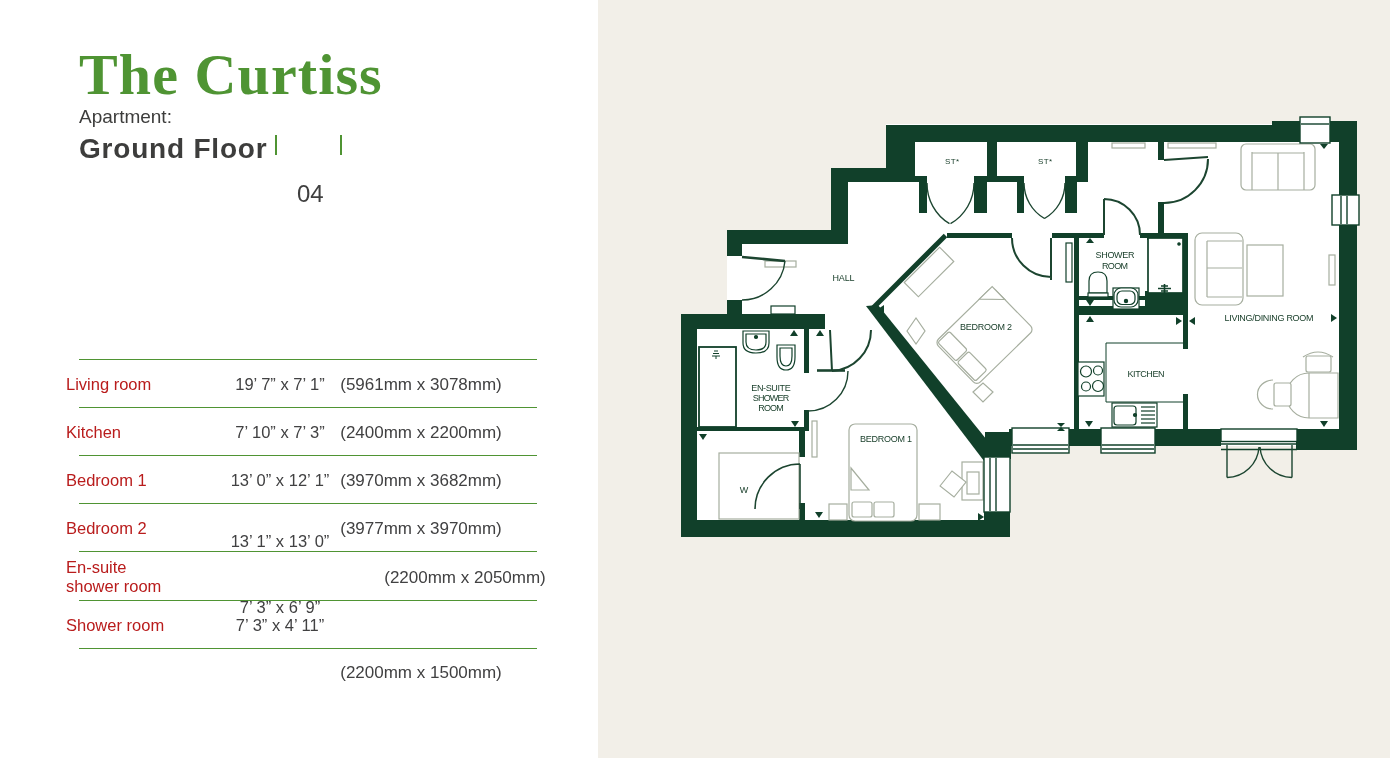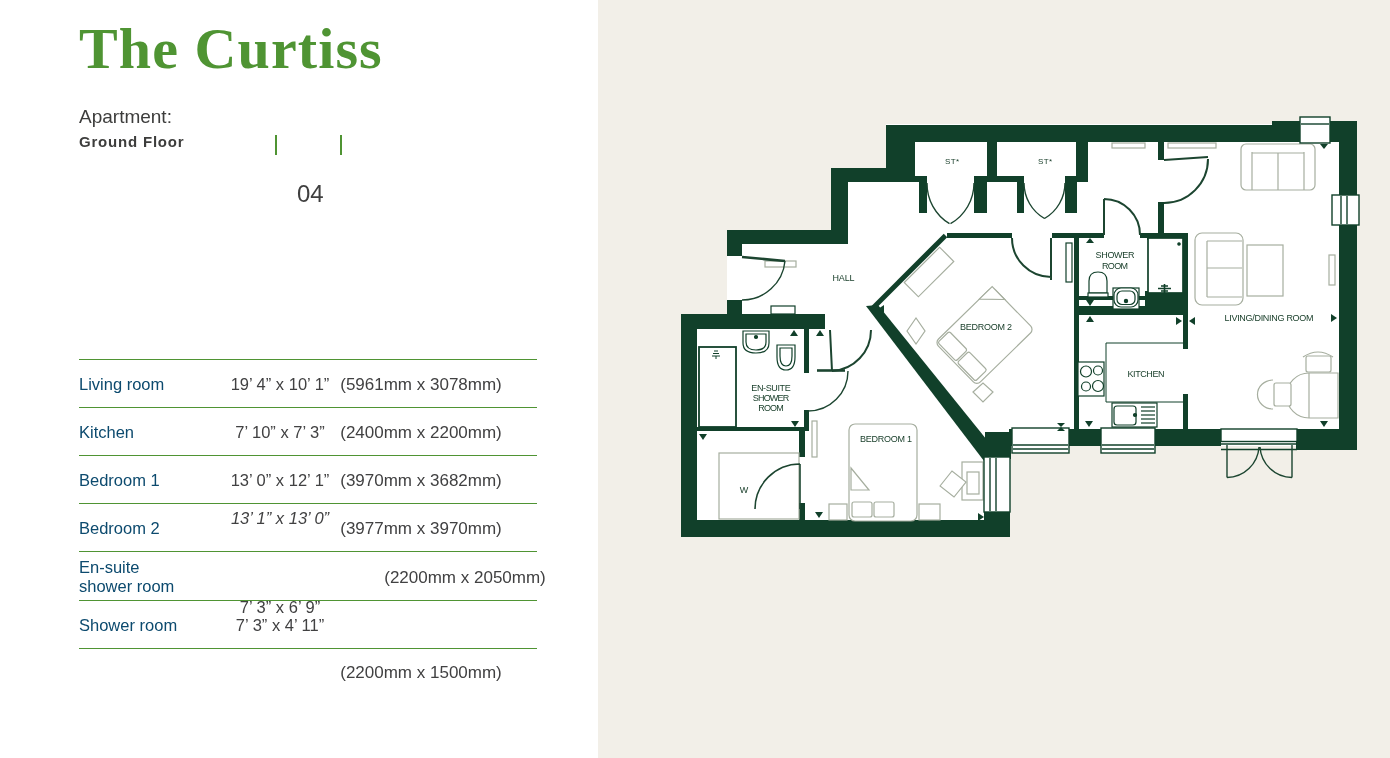--- a/index.html
+++ b/index.html
@@ -1,24 +1,24 @@
 <!DOCTYPE html>
 <html><head>
 <meta charset="utf-8">
 <style>
 html,body{margin:0;padding:0;}
 body{width:1390px;height:758px;position:relative;background:#ffffff;font-family:"Liberation Sans",sans-serif;overflow:hidden;}
 .abs{position:absolute;}
-#title{left:79px;top:20px;color:#4f9433;font-family:"Liberation Serif",serif;font-weight:bold;font-size:58px;line-height:1;letter-spacing:1.1px;}
+#title{left:79px;top:46px;color:#4f9433;font-family:"Liberation Serif",serif;font-weight:bold;font-size:58px;line-height:1;letter-spacing:1.1px;}
 #apt{left:79px;top:106px;font-size:19px;color:#3d3d3c;}
-#gf{left:79px;top:133px;font-size:15px;letter-spacing:0.8px;font-weight:bold;color:#3d3d3c;}
+#gf{left:79px;top:133px;font-size:28px;letter-spacing:0.8px;font-weight:bold;color:#3d3d3c;}
 .bar{width:2px;height:20px;background:#4f9433;top:135px;}
 #num04{left:297px;top:132px;font-size:24px;color:#3f3f3f;margin-top:48px;}
 .tline{left:79px;width:458px;height:1.3px;background:#4f9433;}
-.c1{left:79px;font-size:16.5px;color:#0c4a6e;line-height:19px;}
+.c1{left:66px;font-size:16.5px;color:#b91c1c;line-height:19px;}
 .c2{left:195px;width:170px;text-align:center;font-size:16.5px;color:#414142;}
 .c3{left:307px;width:228px;text-align:center;font-size:17px;color:#414142;}
 </style>
 </head>
 <body>
 <div class="abs" id="title">The Curtiss</div>
 <div class="abs" id="apt">Apartment:</div>
 <div class="abs" id="gf">Ground Floor</div>
 <div class="abs bar" style="left:275px;"></div>
 <div class="abs" id="num04">04</div>
@@ -26,33 +26,33 @@
 
 <div class="abs tline" style="top:359px;"></div>
 <div class="abs tline" style="top:407px;"></div>
 <div class="abs tline" style="top:455px;"></div>
 <div class="abs tline" style="top:503px;"></div>
 <div class="abs tline" style="top:551px;"></div>
 <div class="abs tline" style="top:600px;"></div>
 <div class="abs tline" style="top:648px;"></div>
 
 <div class="abs c1" style="top:375px;">Living room</div>
-<div class="abs c2" style="top:375px;">19’ 4” x 10’ 1”</div>
+<div class="abs c2" style="top:375px;">19’ 7” x 7’ 1”</div>
 <div class="abs c3" style="top:375px;">(5961mm x 3078mm)</div>
 
 <div class="abs c1" style="top:423px;">Kitchen</div>
 <div class="abs c2" style="top:423px;">7’ 10” x 7’ 3”</div>
 <div class="abs c3" style="top:423px;">(2400mm x 2200mm)</div>
 
 <div class="abs c1" style="top:471px;">Bedroom 1</div>
 <div class="abs c2" style="top:471px;">13’ 0” x 12’ 1”</div>
 <div class="abs c3" style="top:471px;">(3970mm x 3682mm)</div>
 
 <div class="abs c1" style="top:519px;">Bedroom 2</div>
-<div class="abs c2" style="top:509px;font-style:italic;">13’ 1” x 13’ 0”</div>
+<div class="abs c2" style="top:532px;">13’ 1” x 13’ 0”</div>
 <div class="abs c3" style="top:519px;">(3977mm x 3970mm)</div>
 
 <div class="abs c1" style="top:558px;">En-suite<br>shower room</div>
 <div class="abs c2" style="top:598px;">7’ 3” x 6’ 9”</div>
 <div class="abs c3" style="top:568px;padding-left:44px;">(2200mm x 2050mm)</div>
 
 <div class="abs c1" style="top:616px;">Shower room</div>
 <div class="abs c2" style="top:616px;">7’ 3” x 4’ 11”</div>
 <div class="abs c3" style="top:616px;margin-top:47px;">(2200mm x 1500mm)</div>
 

